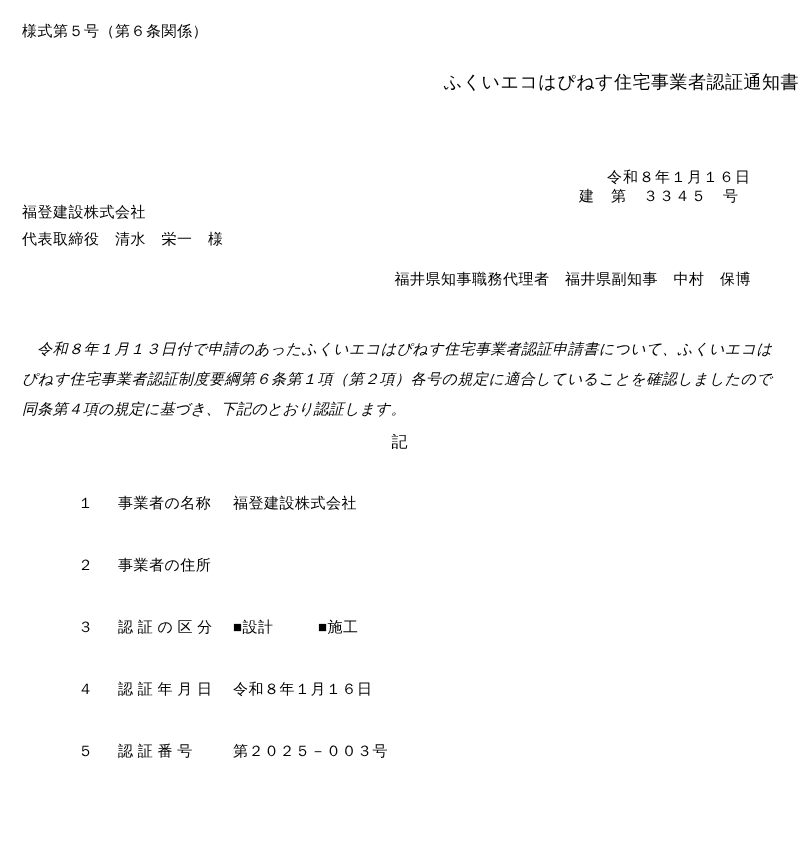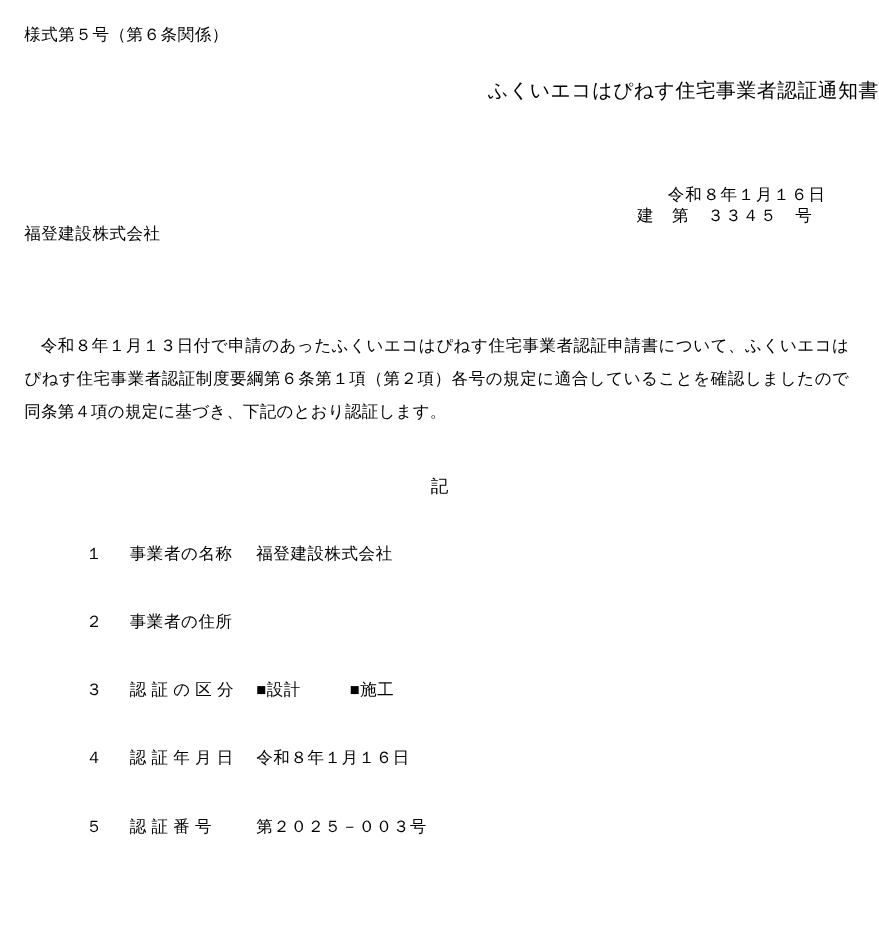--- a/index.html
+++ b/index.html
@@ -80,27 +80,28 @@
     right: 48px;
     top: 270px;
     font-size: 15px;
     letter-spacing: 0.5px;
     white-space: nowrap;
     text-align: right;
   }
   .body-text {
     position: absolute;
     left: 22px;
-    top: 300px;
+    top: 334px;
     width: 750px;
     font-size: 15px;
     line-height: 30px;
     letter-spacing: 0.2px;
     text-align: justify;
     text-indent: 1em;
+    font-style: italic;
   }
   .ki-mark {
     position: absolute;
     left: 0;
     right: 0;
     top: 432px;
     text-align: center;
     font-size: 16px;
   }
   .items {
@@ -143,21 +144,23 @@
 <div class="page">
 
   <div class="form-no">様式第５号（第６条関係）</div>
 
   <div class="doc-title">ふくいエコはぴねす住宅事業者認証通知書</div>
 
   <div class="doc-number">建　第　３３４５　号</div>
   <div class="doc-date">令和８年１月１６日</div>
 
   <div class="addressee-company">福登建設株式会社</div>
+  <div class="addressee-person">代表取締役　清水　栄一　様</div>
 
+  <div class="issuer">福井県知事職務代理者　福井県副知事　中村　保博</div>
 
   <div class="body-text">令和８年１月１３日付で申請のあったふくいエコはぴねす住宅事業者認証申請書について、ふくいエコはぴねす住宅事業者認証制度要綱第６条第１項（第２項）各号の規定に適合していることを確認しましたので同条第４項の規定に基づき、下記のとおり認証します。</div>
 
   <div class="ki-mark">記</div>
 
   <div class="items">
 
     <div class="item-row">
       <span class="item-num">１</span>
       <span class="item-label">事業者の名称</span>

